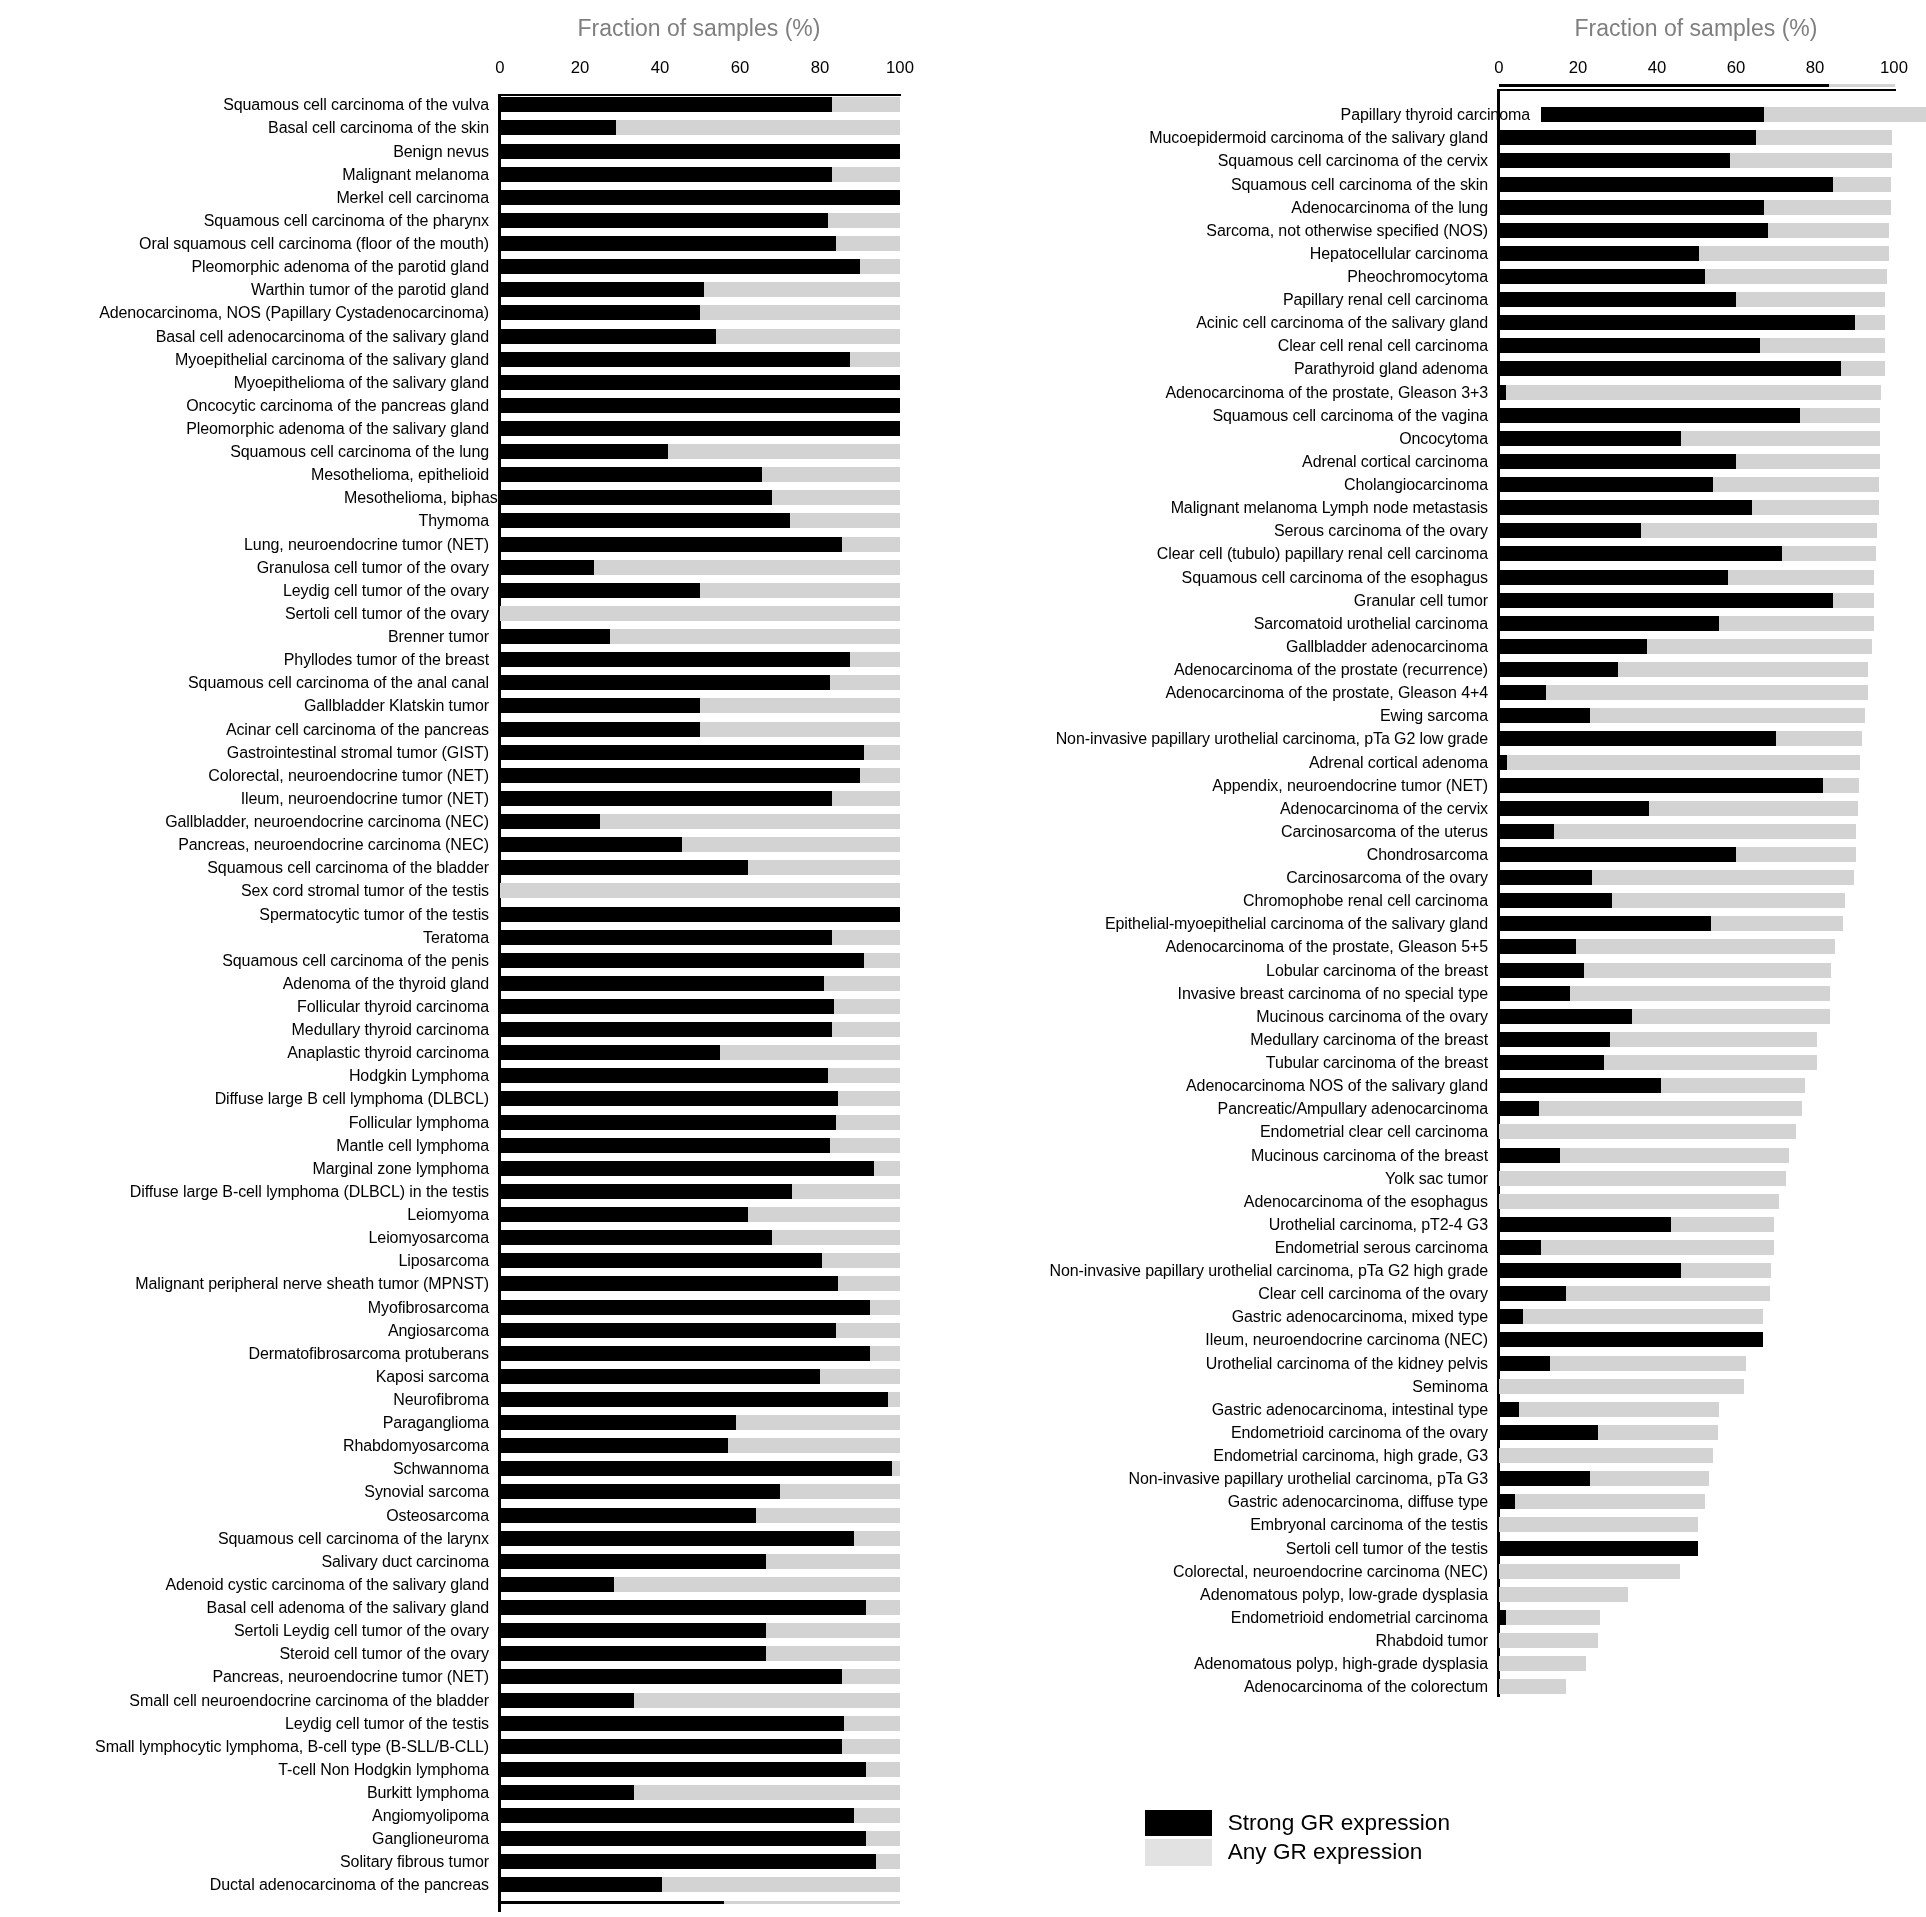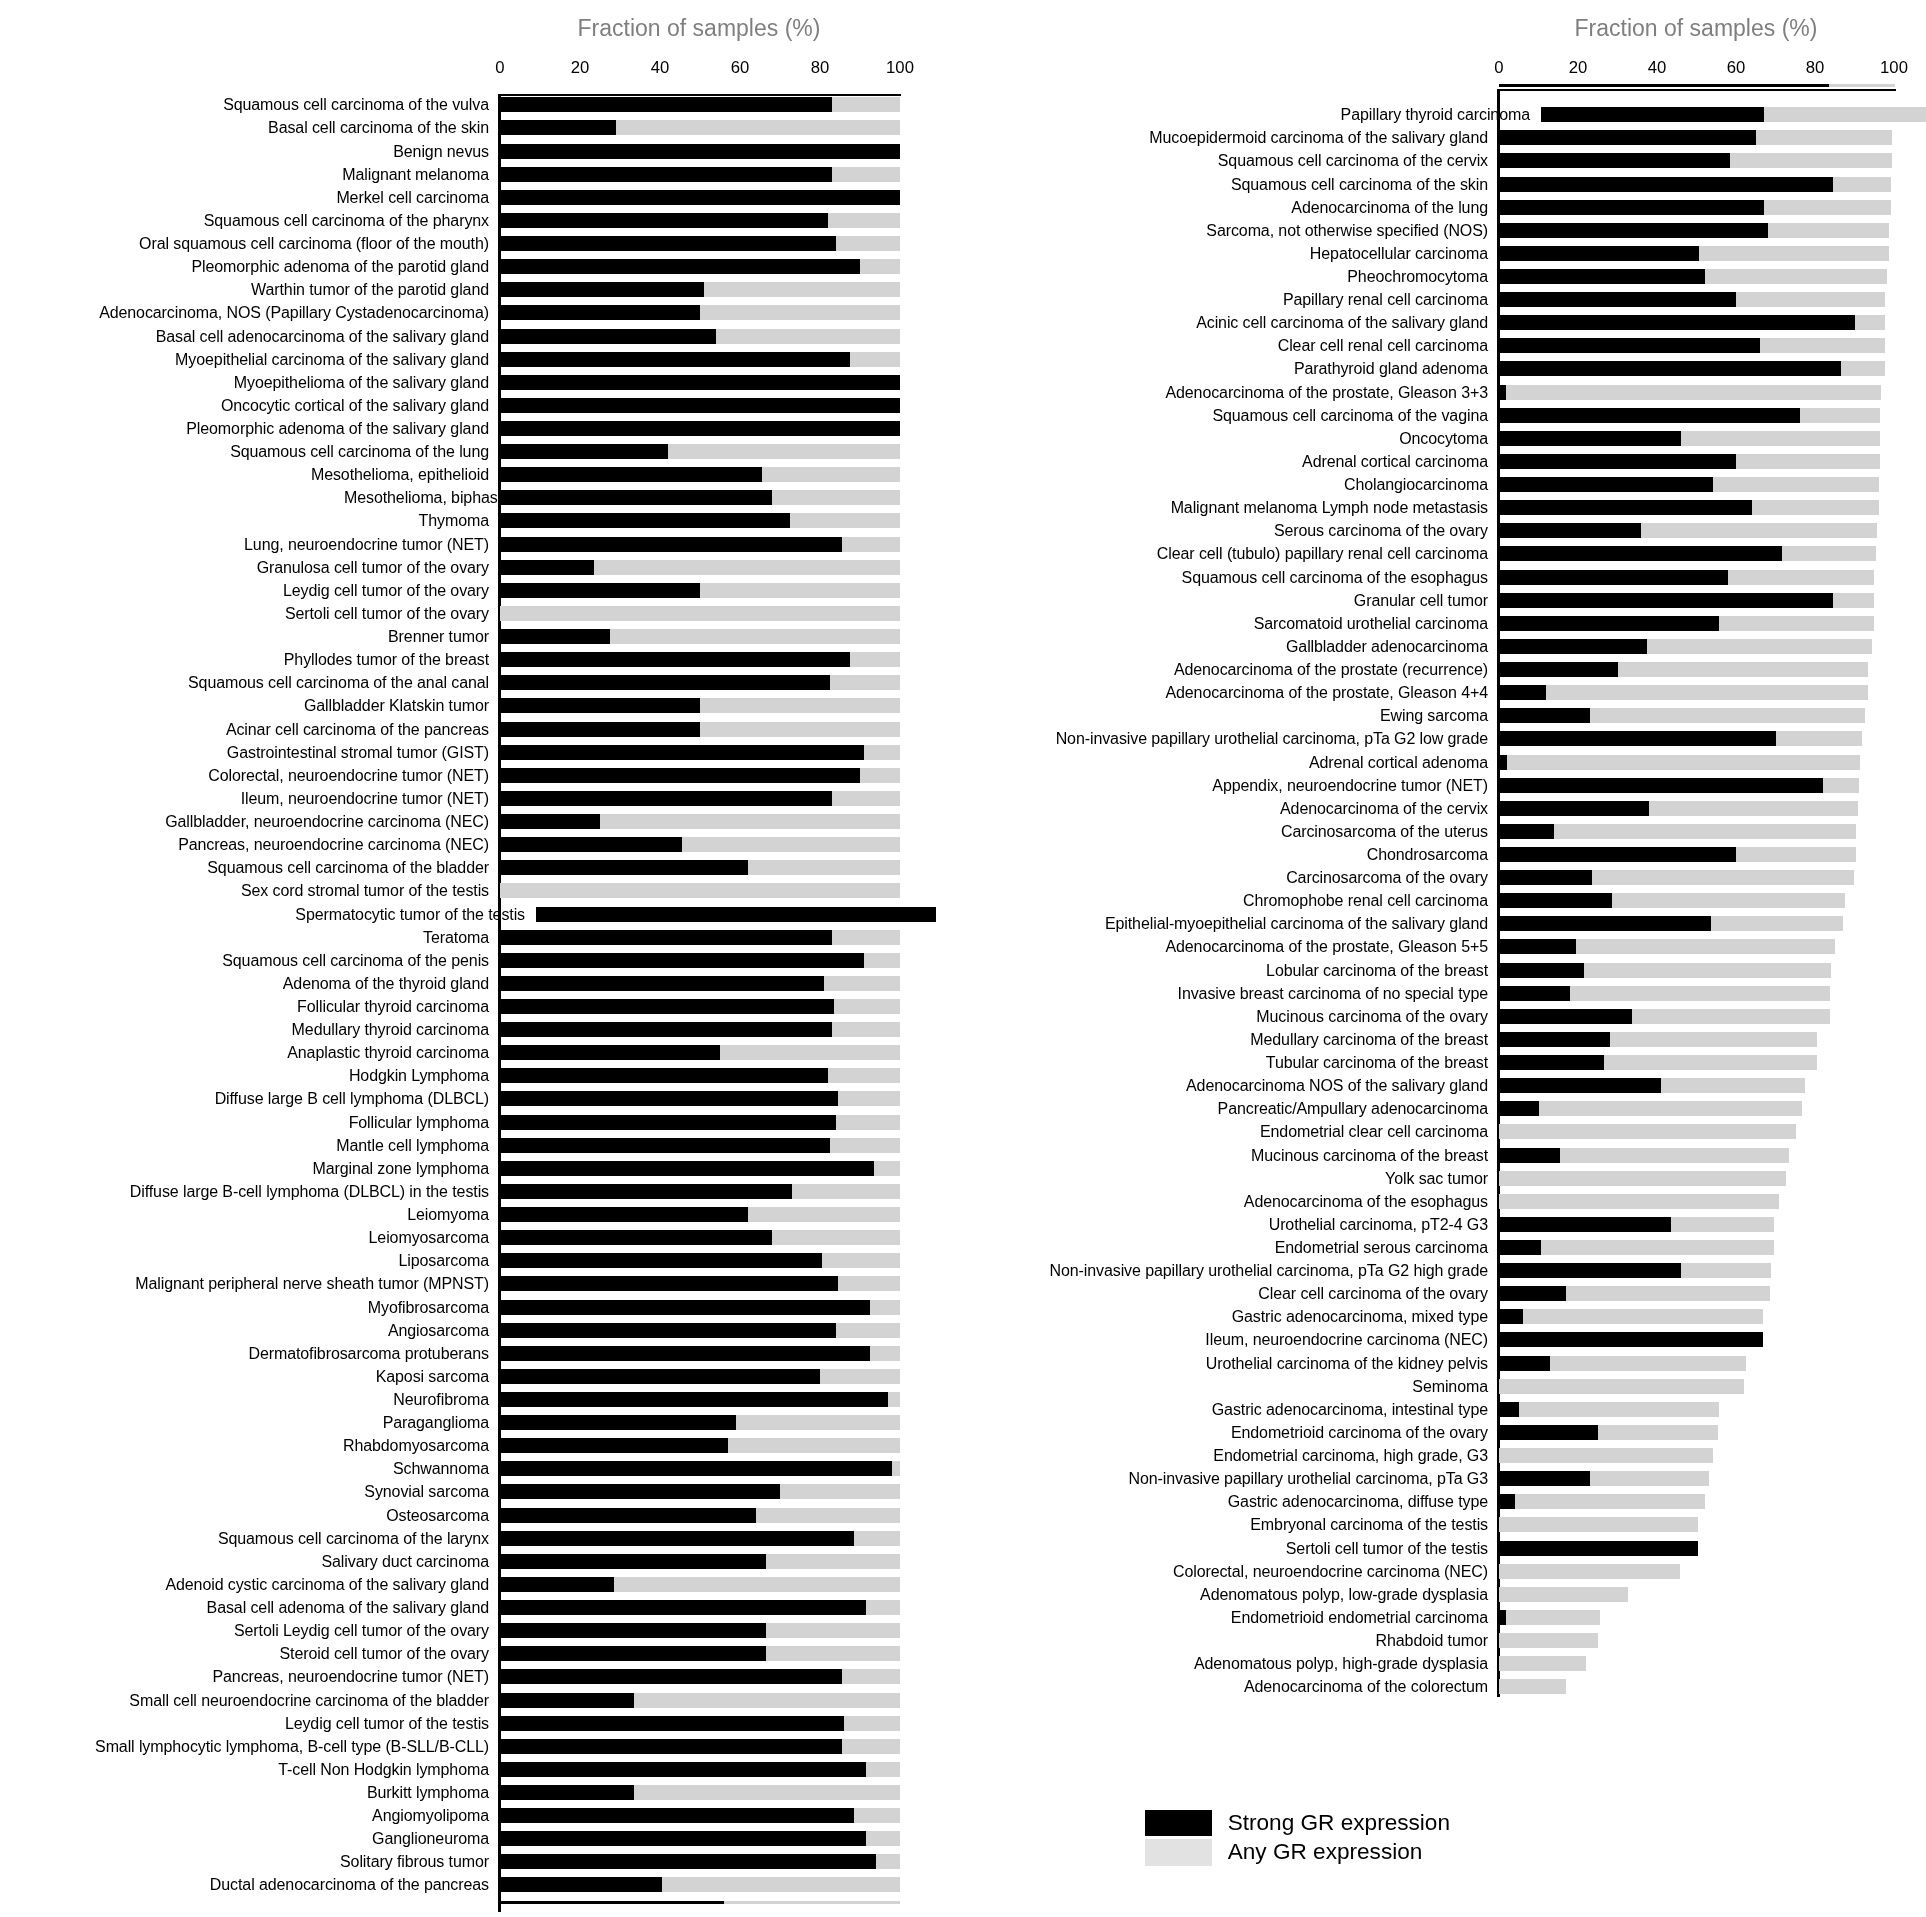--- a/index.html
+++ b/index.html
@@ -98,21 +98,21 @@
         <div class="label" style="right: 416px;">Myoepithelial carcinoma of the salivary gland</div>
         <div class="bar-any" style="left: 500px; width: 400px;"></div>
         <div class="bar-strong" style="left: 500px; width: 350px;"></div>
       </div>
       <div class="row" style="left: 0px; width: 905px; top: 371px;">
         <div class="label" style="right: 416px;">Myoepithelioma of the salivary gland</div>
         <div class="bar-any" style="left: 500px; width: 400px;"></div>
         <div class="bar-strong" style="left: 500px; width: 400px;"></div>
       </div>
       <div class="row" style="left: 0px; width: 905px; top: 394px;">
-        <div class="label" style="right: 416px;">Oncocytic cortical of the salivary gland</div>
+        <div class="label" style="right: 416px;">Oncocytic carcinoma of the pancreas gland</div>
         <div class="bar-any" style="left: 500px; width: 400px;"></div>
         <div class="bar-strong" style="left: 500px; width: 400px;"></div>
       </div>
       <div class="row" style="left: 0px; width: 905px; top: 417px;">
         <div class="label" style="right: 416px;">Pleomorphic adenoma of the salivary gland</div>
         <div class="bar-any" style="left: 500px; width: 400px;"></div>
         <div class="bar-strong" style="left: 500px; width: 400px;"></div>
       </div>
       <div class="row" style="left: 0px; width: 905px; top: 440px;">
         <div class="label" style="right: 416px;">Squamous cell carcinoma of the lung</div>
@@ -207,21 +207,21 @@
       <div class="row" style="left: 0px; width: 905px; top: 856px;">
         <div class="label" style="right: 416px;">Squamous cell carcinoma of the bladder</div>
         <div class="bar-any" style="left: 500px; width: 400px;"></div>
         <div class="bar-strong" style="left: 500px; width: 248px;"></div>
       </div>
       <div class="row" style="left: 0px; width: 905px; top: 879px;">
         <div class="label" style="right: 416px;">Sex cord stromal tumor of the testis</div>
         <div class="bar-any" style="left: 500px; width: 400px;"></div>
         <div class="bar-strong" style="left: 500px; width: 0px;"></div>
       </div>
-      <div class="row" style="left: 0px; width: 905px; top: 903px; margin-left: 36px;">
+      <div class="row" style="left: 0px; width: 905px; top: 903px;">
         <div class="label" style="right: 416px;">Spermatocytic tumor of the testis</div>
         <div class="bar-any" style="left: 500px; width: 400px;"></div>
         <div class="bar-strong" style="left: 500px; width: 400px;"></div>
       </div>
       <div class="row" style="left: 0px; width: 905px; top: 926px;">
         <div class="label" style="right: 416px;">Teratoma</div>
         <div class="bar-any" style="left: 500px; width: 400px;"></div>
         <div class="bar-strong" style="left: 500px; width: 332px;"></div>
       </div>
       <div class="row" style="left: 0px; width: 905px; top: 949px;">

